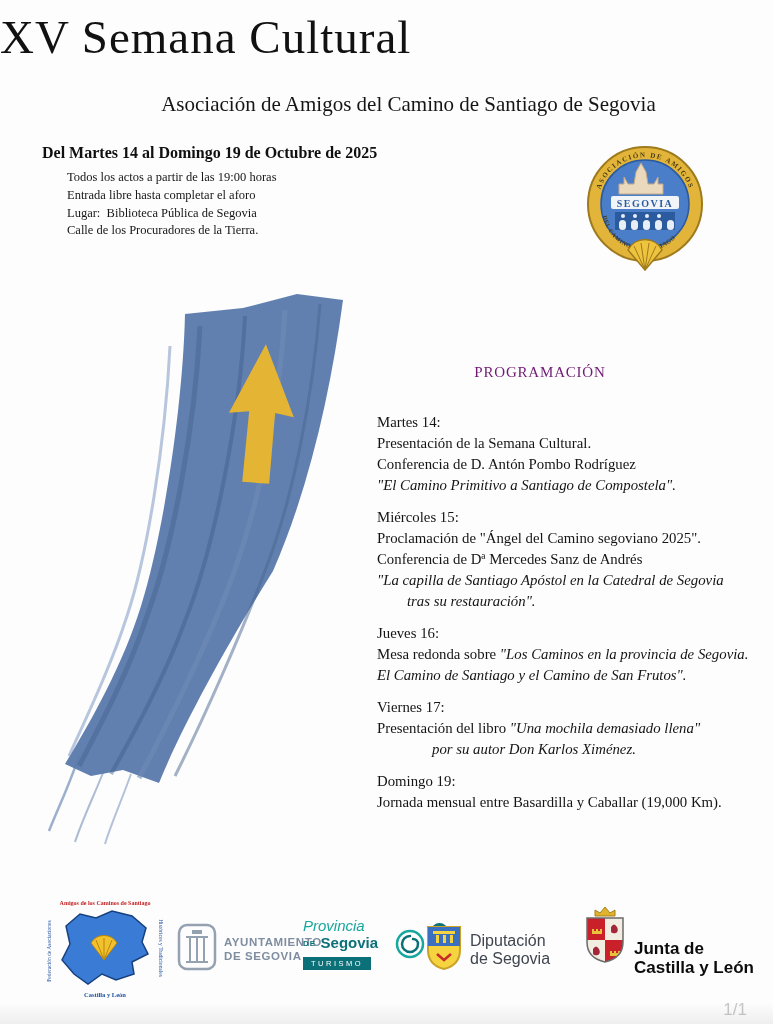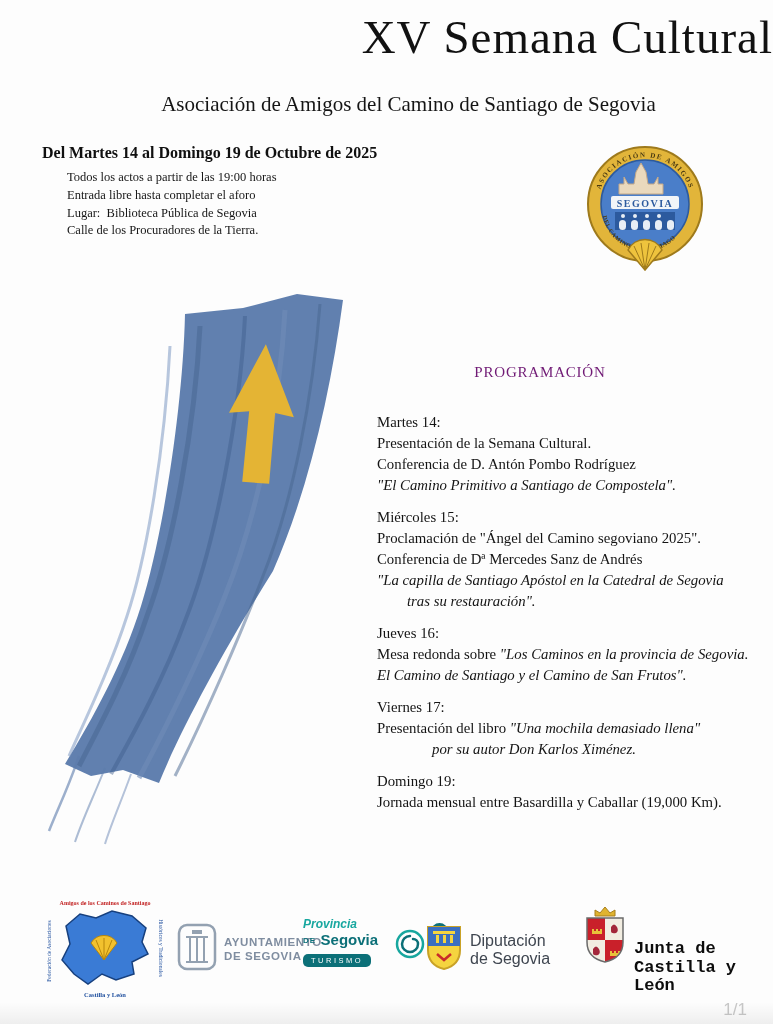--- a/index.html
+++ b/index.html
@@ -2,21 +2,21 @@
 <html><head>
 <meta charset="utf-8">
 <style>
   * { margin:0; padding:0; box-sizing:border-box; }
   html,body { background:#ffffff; }
   body { font-family:"Liberation Serif", serif; }
   .page { position:relative; width:773px; height:1024px; background:#fdfdfd; overflow:hidden; color:#1b1b1b; margin:0 auto; }
   .page::after { content:""; position:absolute; left:0; right:0; bottom:0; height:22px;
     background:linear-gradient(to bottom, rgba(0,0,0,0), rgba(0,0,0,0.06)); pointer-events:none; }
 
-  .title { position:absolute; top:10px; left:0; width:100%; text-align:right;
+  .title { position:absolute; top:10px; left:0; width:100%; text-align:left;
     font-size:47px; font-weight:400; letter-spacing:1px; color:#111; }
   .subtitle { position:absolute; top:92px; left:0; width:100%; text-align:center;
     font-size:21px; color:#151515;padding-left:44px; }
 
   .info { position:absolute; left:42px; top:144px; width:390px; }
   .info .date { font-weight:700; font-size:16px; margin-bottom:7px; color:#101010; }
   .info .line { font-size:12.5px; line-height:1.42; white-space:pre-wrap; color:#161616;margin-left:25px; }
 
   .emblem { position:absolute; left:583px; top:142px; }
 
@@ -28,35 +28,35 @@
   .session { margin-bottom:11px;margin-left:32px; }
   .session .day, .session .pline { line-height:21px; }
   .it { font-style:italic; }
 
   .footer { position:absolute; left:0; top:892px; width:773px; height:118px; }
   .fed { position:absolute; left:44px; top:4px; }
   .ayto { position:absolute; left:176px; top:30px; }
   .ayto-text { position:absolute; left:224px; top:43px; font-family:"Liberation Sans", sans-serif;
     font-weight:700; font-size:11.5px; letter-spacing:.6px; color:#7f8da0; line-height:1.25; }
   .prov { position:absolute; left:303px; top:26px; width:160px; }
-  .prov-w1 { font-family:"Liberation Sans", sans-serif; font-weight:700; font-style:italic;
-    font-size:12px; color:#18a79f; line-height:1; }
+  .prov-w1 { font-family:"Liberation Sans", sans-serif; font-weight:400; font-style:italic;
+    font-size:15px; color:#18a79f; line-height:1; }
   .prov-w2 { font-family:"Liberation Sans", sans-serif; color:#0c7078; margin-top:1px; }
   .prov-de { font-size:8px; font-weight:700; vertical-align:2px; letter-spacing:1px; }
   .prov-seg { font-size:15px; font-weight:700; }
   .prov-chip { display:inline-block; margin-top:2px; background:#0c7078; color:#fff;
     font-family:"Liberation Sans", sans-serif; font-size:7.5px; letter-spacing:2.5px;
-    padding:2px 8px; border-radius:5px; }
+    padding:2px 8px; border-radius:0; }
   .prov-icons { position:absolute; left:92px; top:2px; }
   .dip { position:absolute; left:425px; top:32px; }
   .dip-text { position:absolute; left:470px; top:40px; font-family:"Liberation Sans", sans-serif;
     font-size:16px; color:#3f4650; line-height:1.15; }
   .junta { position:absolute; left:581px; top:12px; }
   .junta-text { position:absolute; left:634px; top:48px; font-weight:700; font-size:17px;
-    color:#0c0c0c; line-height:1.1; font-family:Liberation Mono, monospace; }
+    color:#0c0c0c; line-height:1.1; font-family:Liberation Sans, sans-serif; }
 
   .page-ind { position:absolute; right:26px; bottom:4px; font-family:"Liberation Sans", sans-serif;
     font-size:17px; color:#c8c8c8; }
 </style>
 </head>
 <body>
 
 <div class="page">
 
   <h1 class="title">XV Semana Cultural</h1>

